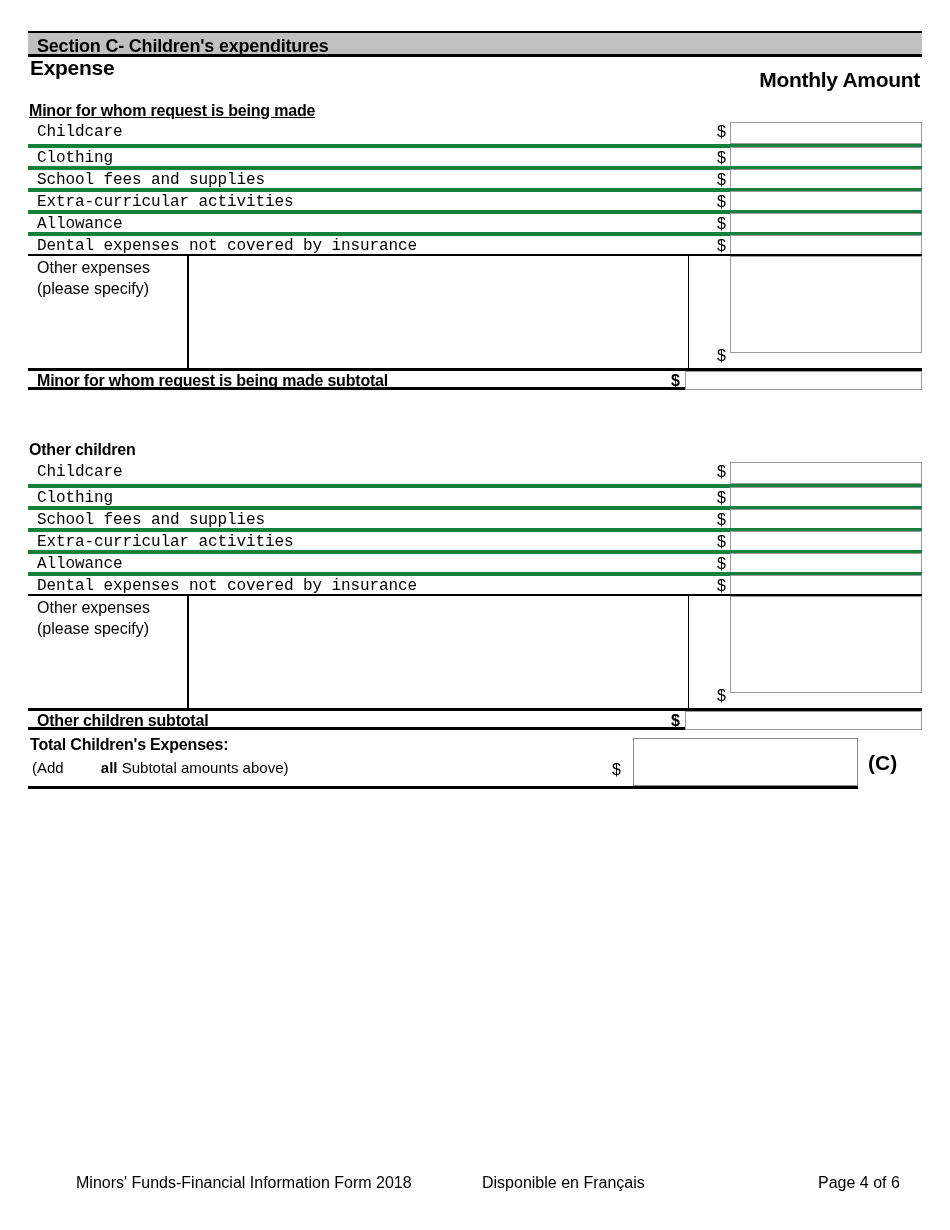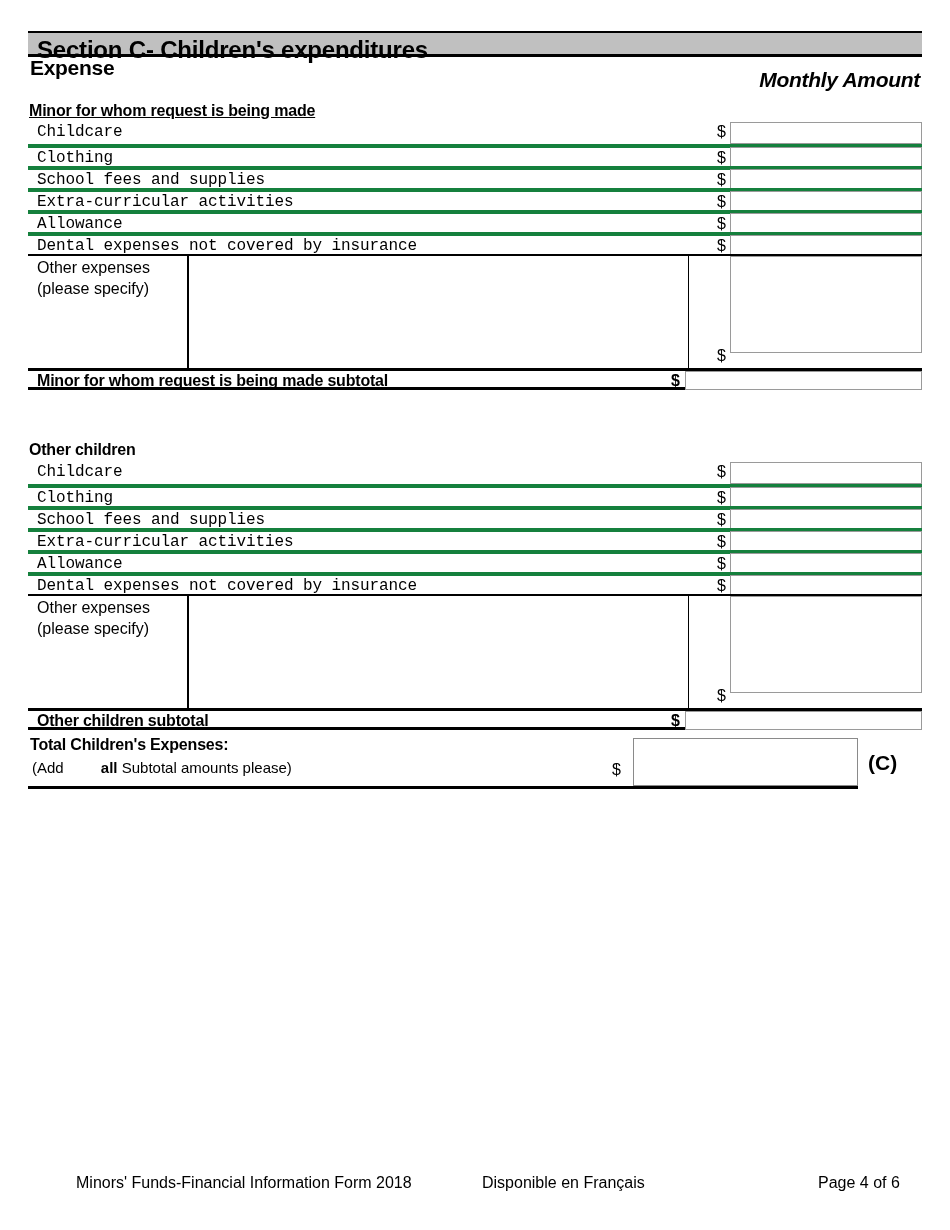--- a/index.html
+++ b/index.html
@@ -33,36 +33,36 @@
     height: 26px;
     background: #c0c0c0;
     border-top: 2px solid #000;
     border-bottom: 3px solid #000;
     box-sizing: border-box;
   }
   .section-bar-label {
     position: absolute;
     left: 9px;
     top: 3px;
-    font-size: 24px;
+    font-size: 18px;
     font-weight: bold;
     letter-spacing: -0.2px;
     white-space: nowrap;
   }
 
   
   .col-head {
     position: absolute;
     font-size: 21px;
     font-weight: bold;
     white-space: nowrap;
     letter-spacing: -0.3px;
   }
   .col-head.expense { left: 30px; top: 56px; }
-  .col-head.amount  { right: 30px; top: 68px; font-style: italic; }
+  .col-head.amount  { right: 30px; top: 68px; }
 
   
   .group-title {
     position: absolute;
     left: 29px;
     font-size: 16px;
     font-weight: bold;
     white-space: nowrap;
     letter-spacing: -0.2px;
   }
@@ -396,21 +396,21 @@
     <div class="subrow">
       <span class="slabel">Other children subtotal</span>
       <span class="sdollar">$</span>
       <div class="samtbox"></div>
     </div>
 
   </div>
 
   <div class="total-block">
     <div class="total-title">Total Children's Expenses:</div>
-    <div class="total-sub"><span>(Add </span><b>all</b><span> Subtotal amounts please)</span></div>
+    <div class="total-sub"><span>(Add </span><b>all</b><span> Subtotal amounts above)</span></div>
     <span class="total-dollar">$</span>
     <div class="total-box"></div>
     <div class="total-c">(C)</div>
     <div class="total-rule"></div>
   </div>
 
   <div class="footer-item footer-left">Minors' Funds-Financial Information Form 2018</div>
   <div class="footer-item footer-center">Disponible en Français</div>
   <div class="footer-item footer-right">Page 4 of 6</div>
 

